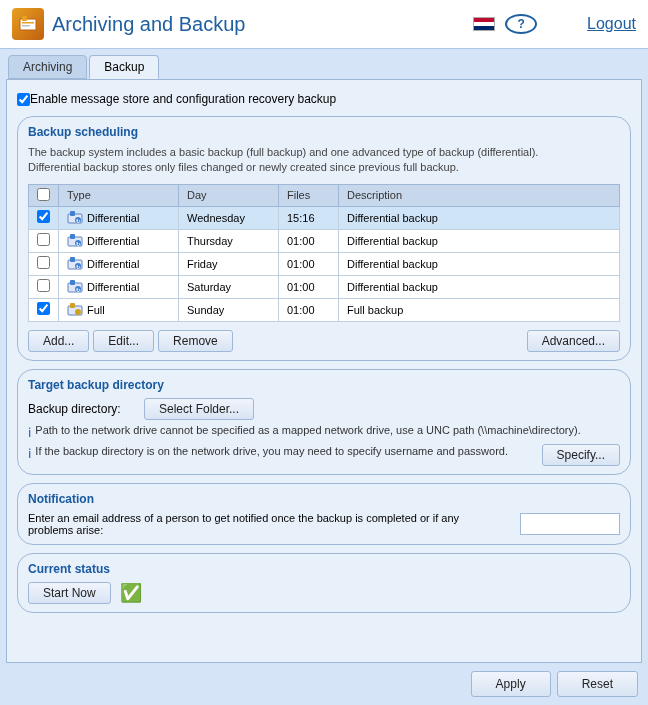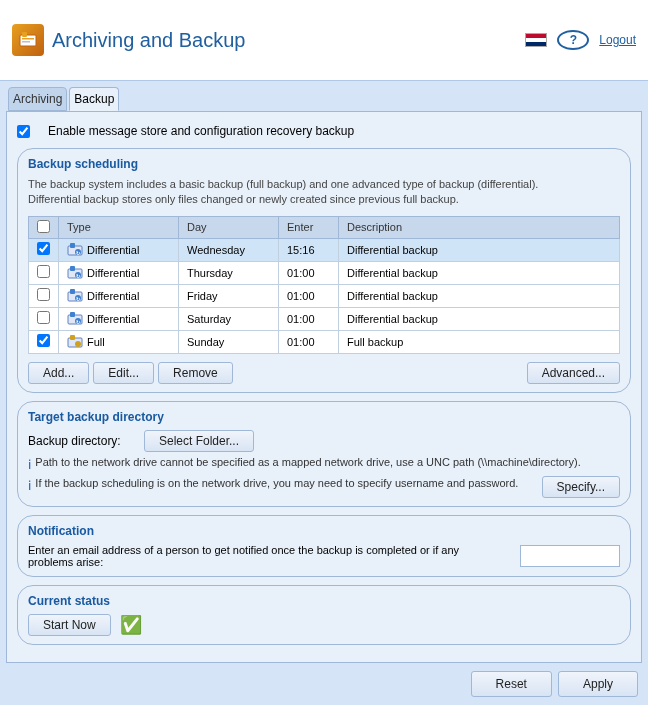--- a/index.html
+++ b/index.html
@@ -13,21 +13,21 @@
     }
     .main-window {
       width: 648px;
       height: 705px;
       background: #d6e4f7;
       display: flex;
       flex-direction: column;
     }
     .title-bar {
       background: #fff;
-      padding: 24px 12px;
+      padding: 8px 12px;
       display: flex;
       align-items: center;
       justify-content: space-between;
       border-bottom: 1px solid #b0c8e8;
     }
     .title-left {
       display: flex;
       align-items: center;
       gap: 8px;
     }
@@ -70,30 +70,31 @@
       justify-content: center;
       font-weight: bold;
       font-size: 12px;
       cursor: pointer;
       background: none;
     }
     .logout-link {
       color: #2060a0;
       text-decoration: underline;
       cursor: pointer;
-      font-size: 12px;
+      font-size: 16px;
+      margin-left: 40px;
     }
     .tab-bar {
       display: flex;
       padding: 6px 8px 0;
       background: #d6e4f7;
       gap: 2px;
     }
     .tab {
-      padding: 4px 4px;
+      padding: 4px 14px;
       border: 1px solid #a0b8d8;
       background: #c0d4ec;
       cursor: pointer;
       border-radius: 4px 4px 0 0;
       font-size: 12px;
       color: #333;
     }
     .tab.active {
       background: #e8f0fa;
       border-bottom: 1px solid #e8f0fa;
@@ -108,21 +109,21 @@
       margin: 0 6px;
       padding: 10px;
       overflow-y: auto;
       display: flex;
       flex-direction: column;
       gap: 8px;
     }
     .enable-row {
       display: flex;
       align-items: center;
-      gap: 18px;
+      gap: 0;
       padding: 2px 0;
     }
     .section-box {
       border: 1px solid #a0b8d8;
       border-radius: 16px;
       padding: 8px 10px;
       background: #e8f0fa;
     }
     .section-title {
       font-weight: bold;
@@ -321,21 +322,21 @@
         <span>Differential backup stores only files changed or newly created since previous full backup.</span>
       </div>
       <table class="schedule-table">
         <thead>
           <tr>
             <th class="check-col">
               <input type="checkbox" style="">
             </th>
             <th class="type-col">Type</th>
             <th class="day-col">Day</th>
-            <th class="time-col">Enter</th>
+            <th class="time-col">Files</th>
             <th>Description</th>
           </tr>
         </thead>
         <tbody id="schedule-tbody">
         <tr class="highlighted">
               <td class="check-col"><input type="checkbox" checked="" style=""></td>
               <td>
                 <div class="type-with-icon">
                   <span class="type-icon">
                     <svg width="16" height="16" viewBox="0 0 16 16">
@@ -445,21 +446,21 @@
         <span class="dir-label">Backup directory:</span>
         <button>Select Folder...</button>
       </div>
       <div class="info-row">
         <span class="info-icon">ℹ</span>
         <span>Path to the network drive cannot be specified as a mapped network drive, use a UNC path (\\machine\directory).</span>
       </div>
       <div class="specify-row">
         <div class="info-row" style="flex:1">
           <span class="info-icon">ℹ</span>
-          <span>If the backup scheduling is on the network drive, you may need to specify username and password.</span>
+          <span>If the backup directory is on the network drive, you may need to specify username and password.</span>
         </div>
         <button style="margin-left:8px; white-space:nowrap;">Specify...</button>
       </div>
     </div>
 
     <div class="section-box">
       <div class="section-title">Notification</div>
       <div class="notify-row">
         <span>Enter an email address of a person to get notified once the backup is completed or if any problems arise:</span>
         <input type="text" class="notify-input" style="">
@@ -470,17 +471,17 @@
       <div class="section-title">Current status</div>
       <div class="status-row">
         <button>Start Now</button>
         <span class="success-icon">✅</span>
       </div>
     </div>
 
   </div>
 
   <div class="footer">
+    <button class="footer-btn">Apply</button>
     <button class="footer-btn">Reset</button>
-    <button class="footer-btn">Apply</button>
   </div>
 
 </div>
 
 </body></html>

